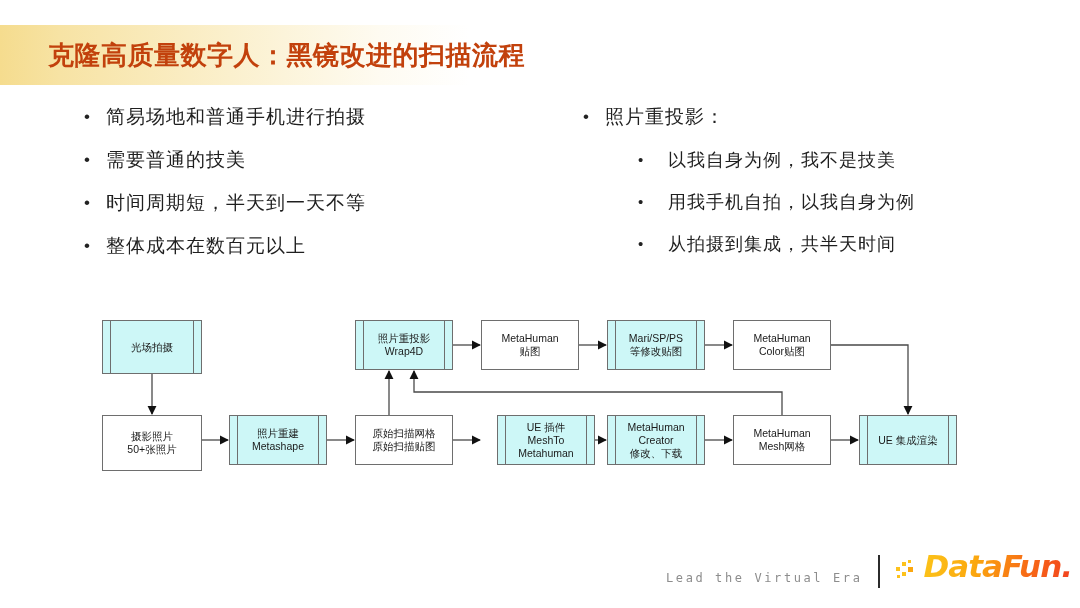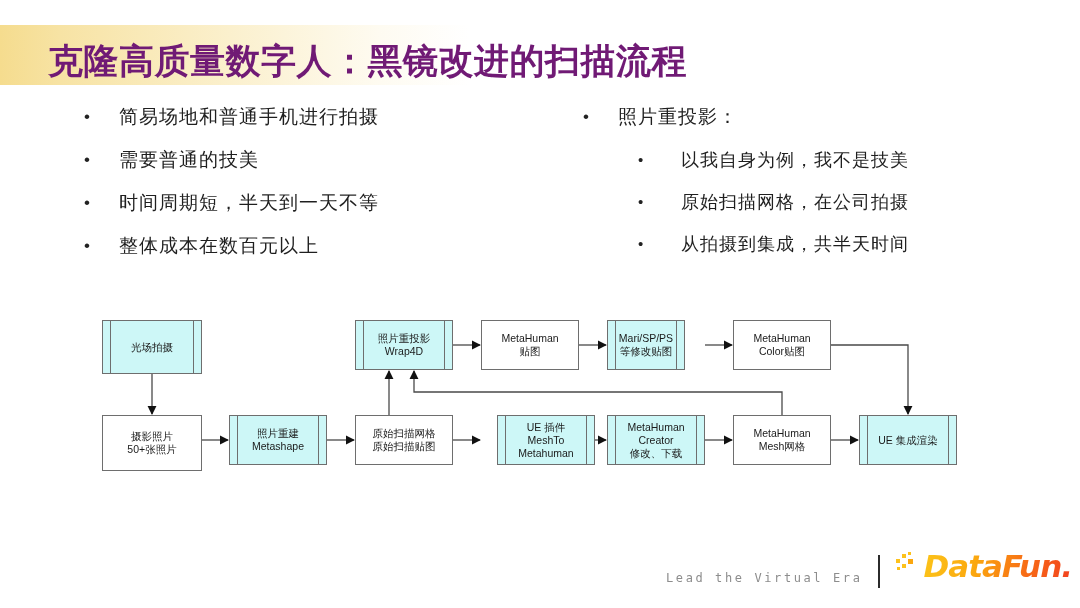--- a/index.html
+++ b/index.html
@@ -20,24 +20,24 @@
   #title-banner {
     position: absolute;
     left: 0; top: 25px;
     width: 1080px; height: 60px;
     background: linear-gradient(to right,
         #f5dc8e 0px, #f7e3a4 60px, #fbf0cd 230px, #fefbf1 380px, #ffffff 470px, #ffffff 1080px);
   }
   #page-title {
     position: absolute;
     left: 48px; top: 38px;
-    font-size: 35px;
+    font-size: 26px;
     font-weight: bold;
     letter-spacing: 0.5px;
-    color: #701a75;
+    color: #c2410c;
     font-family: "Liberation Sans", "DejaVu Sans", sans-serif;
     white-space: nowrap;
   }
 
   
   .bullets-col { position: absolute; }
   #bullets-left  { left: 84px;  top: 104px; width: 470px; }
   #bullets-right { left: 583px; top: 104px; width: 460px; }
 
   .bullet-row {
@@ -52,21 +52,20 @@
     line-height: 26px;
     color: #222;
     text-align: left;
   }
   .bullet-text {
     font-size: 19px;
     line-height: 26px;
     color: #1f1f1f;
     font-family: "Liberation Sans", "DejaVu Sans", sans-serif;
     letter-spacing: 1px;
-    margin-left: 13px;
   }
   .bullet-row.level2 { margin-left: 55px; margin-bottom: 16px; }
   .bullet-row.level2 .bullet-mark { width: 30px; flex: 0 0 30px; font-size: 15px; }
   .bullet-row.level2 .bullet-text { font-size: 18px; }
 
   
   #flowchart {
     position: absolute;
     left: 0; top: 0;
     width: 1080px; height: 608px;
@@ -127,21 +126,21 @@
     color: #8d8d8d;
     font-family: "DejaVu Sans Mono", "Liberation Mono", monospace;
     margin-top: 3px;
   }
   #logo-divider {
     width: 2px;
     height: 33px;
     background: #2b2b2b;
     margin: 0 15px 10px 2px;
   }
-  #df-block { display: flex; align-items: flex-start; margin-bottom: 21px; }
+  #df-block { display: flex; align-items: flex-end; margin-bottom: 21px; }
   #df-dots { margin-right: 2px; }
   #df-word {
     font-size: 31px;
     font-weight: bold;
     font-style: italic;
     letter-spacing: -1px;
     font-family: "DejaVu Sans", "Liberation Sans", sans-serif;
     background: linear-gradient(100deg, #fcc419 0%, #fba80f 35%, #f76a16 70%, #f2411f 100%);
     -webkit-background-clip: text;
     background-clip: text;
@@ -178,21 +177,21 @@
   <div class="bullet-row">
     <span class="bullet-mark">•</span>
     <span class="bullet-text">照片重投影：</span>
   </div>
   <div class="bullet-row level2">
     <span class="bullet-mark">•</span>
     <span class="bullet-text">以我自身为例，我不是技美</span>
   </div>
   <div class="bullet-row level2">
     <span class="bullet-mark">•</span>
-    <span class="bullet-text">原始扫描网格，在公司拍摄</span>
+    <span class="bullet-text">用我手机自拍，以我自身为例</span>
   </div>
   <div class="bullet-row level2">
     <span class="bullet-mark">•</span>
     <span class="bullet-text">从拍摄到集成，共半天时间</span>
   </div>
 </div>
 
 <svg id="flowchart" viewBox="0 0 1080 608">
   <defs>
     <marker id="arrow" viewBox="0 0 10 10" refX="9" refY="5" markerWidth="7" markerHeight="7" orient="auto-start-reverse">
@@ -241,21 +240,21 @@
     <span class="bar-r"></span>
     <span class="node-label">照片重投影
 Wrap4D</span>
   </div>
 
   <div class="node" style="left:481px;top:320px;width:98px;height:50px;">
     <span class="node-label">MetaHuman
 贴图</span>
   </div>
 
-  <div class="node proc" style="left:607px;top:320px;width:78px;height:50px;">
+  <div class="node proc" style="left:607px;top:320px;width:98px;height:50px;">
     <span class="bar-l"></span>
     <span class="bar-r"></span>
     <span class="node-label">Mari/SP/PS
 等修改贴图</span>
   </div>
 
   <div class="node" style="left:733px;top:320px;width:98px;height:50px;">
     <span class="node-label">MetaHuman
 Color贴图</span>
   </div>

